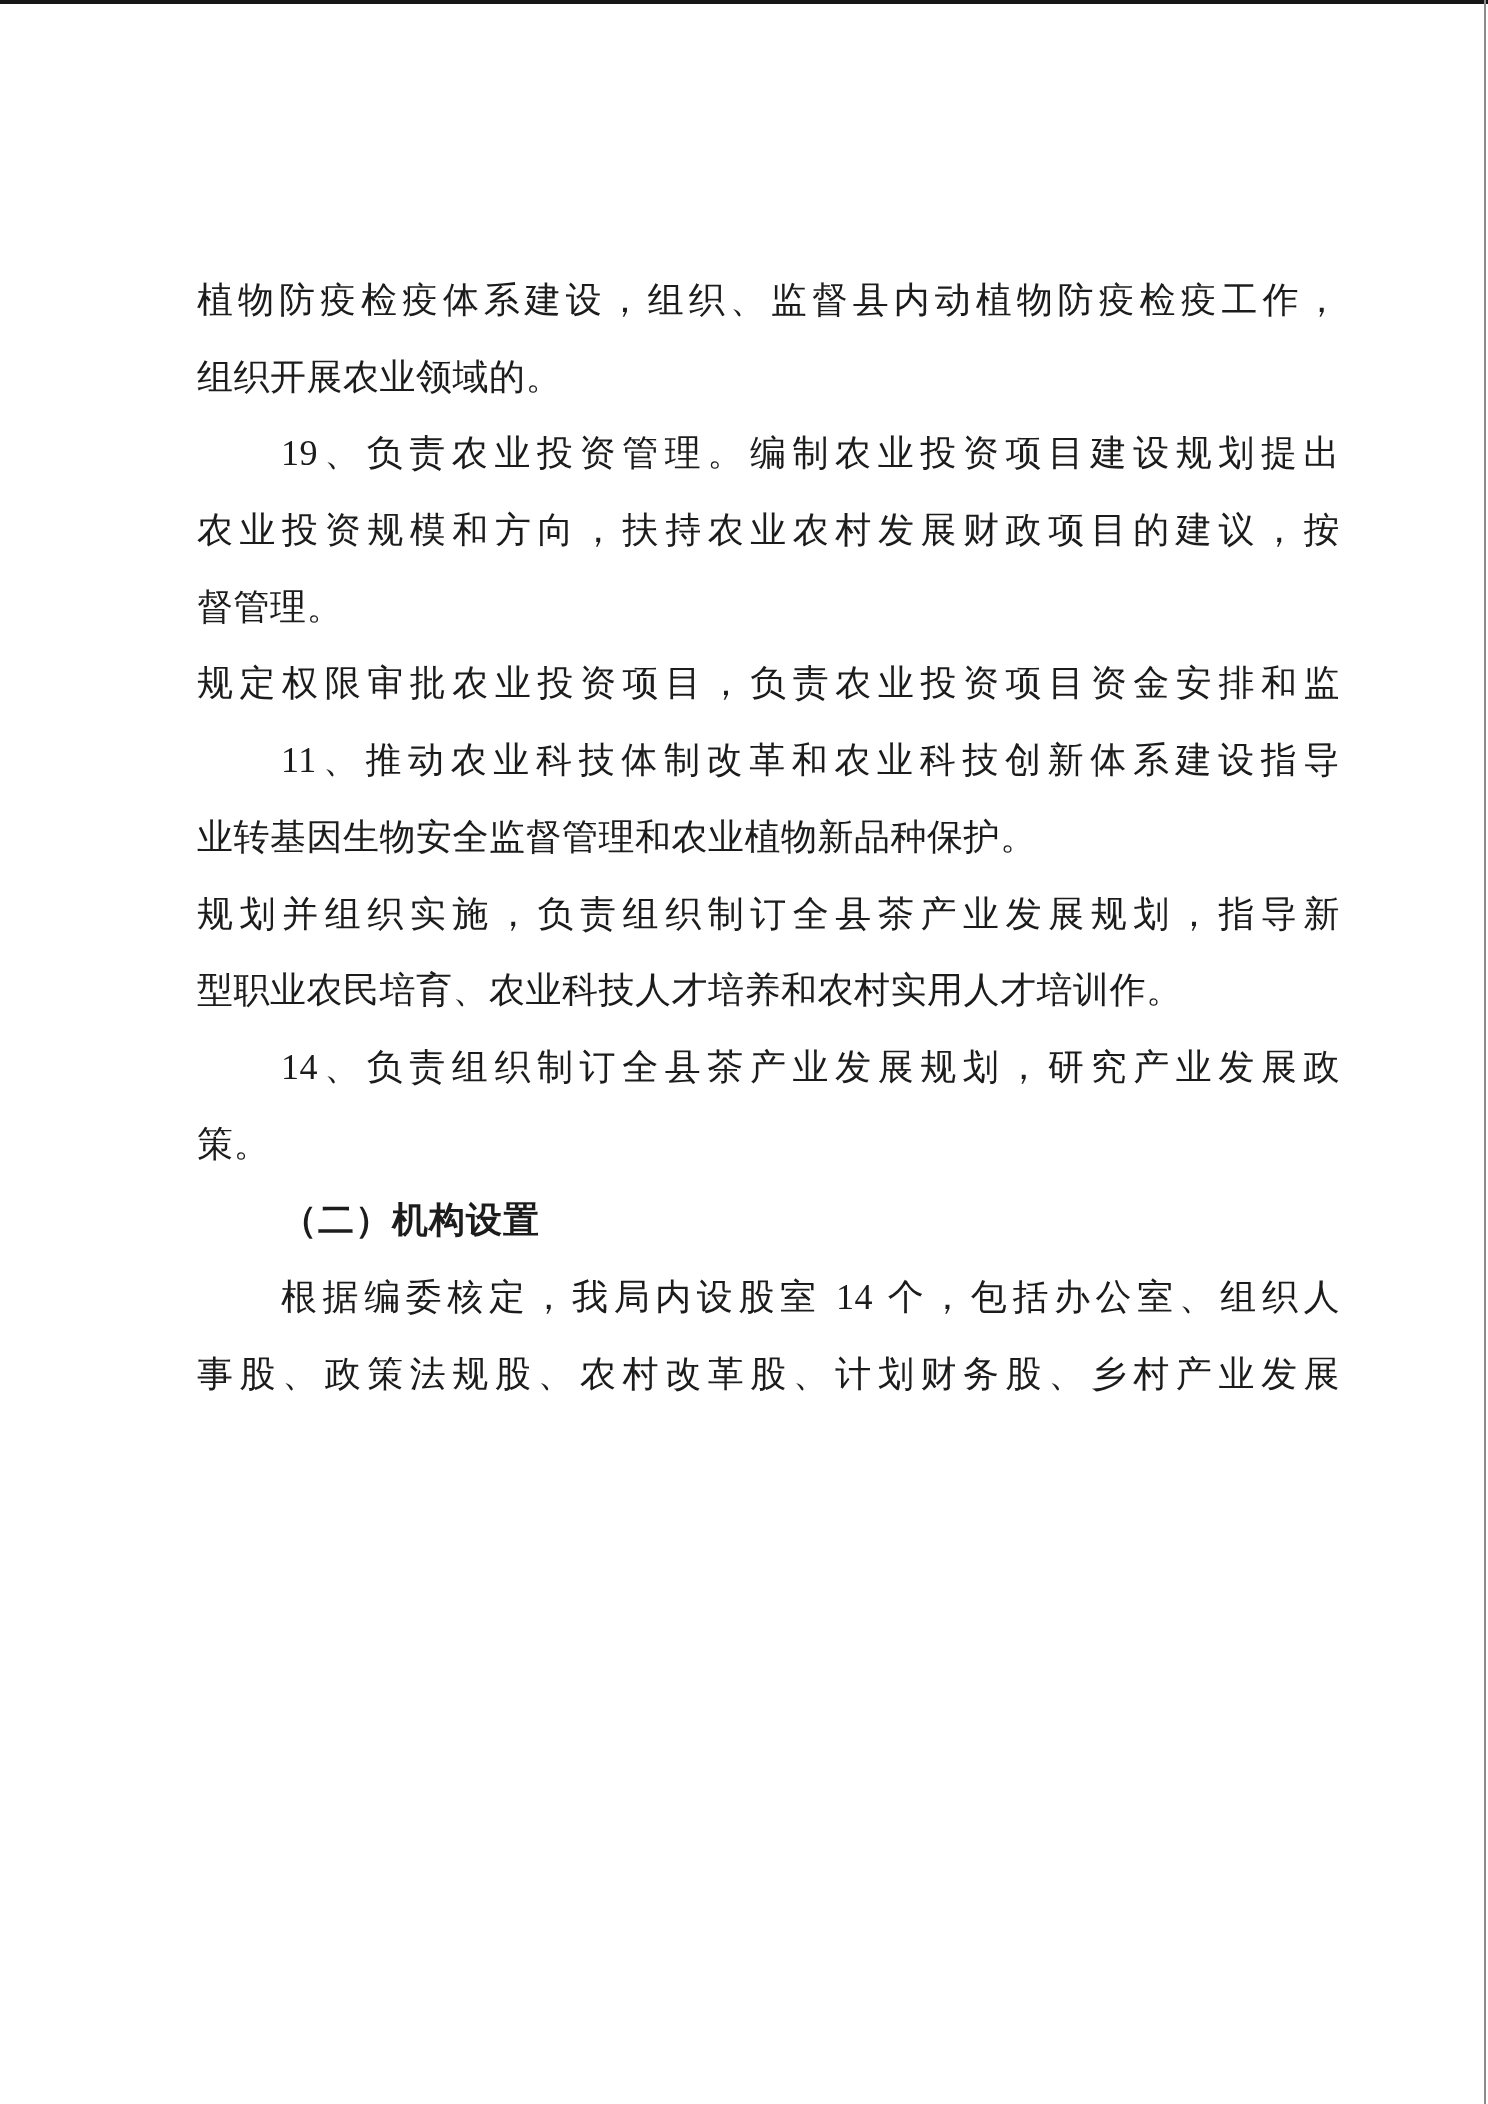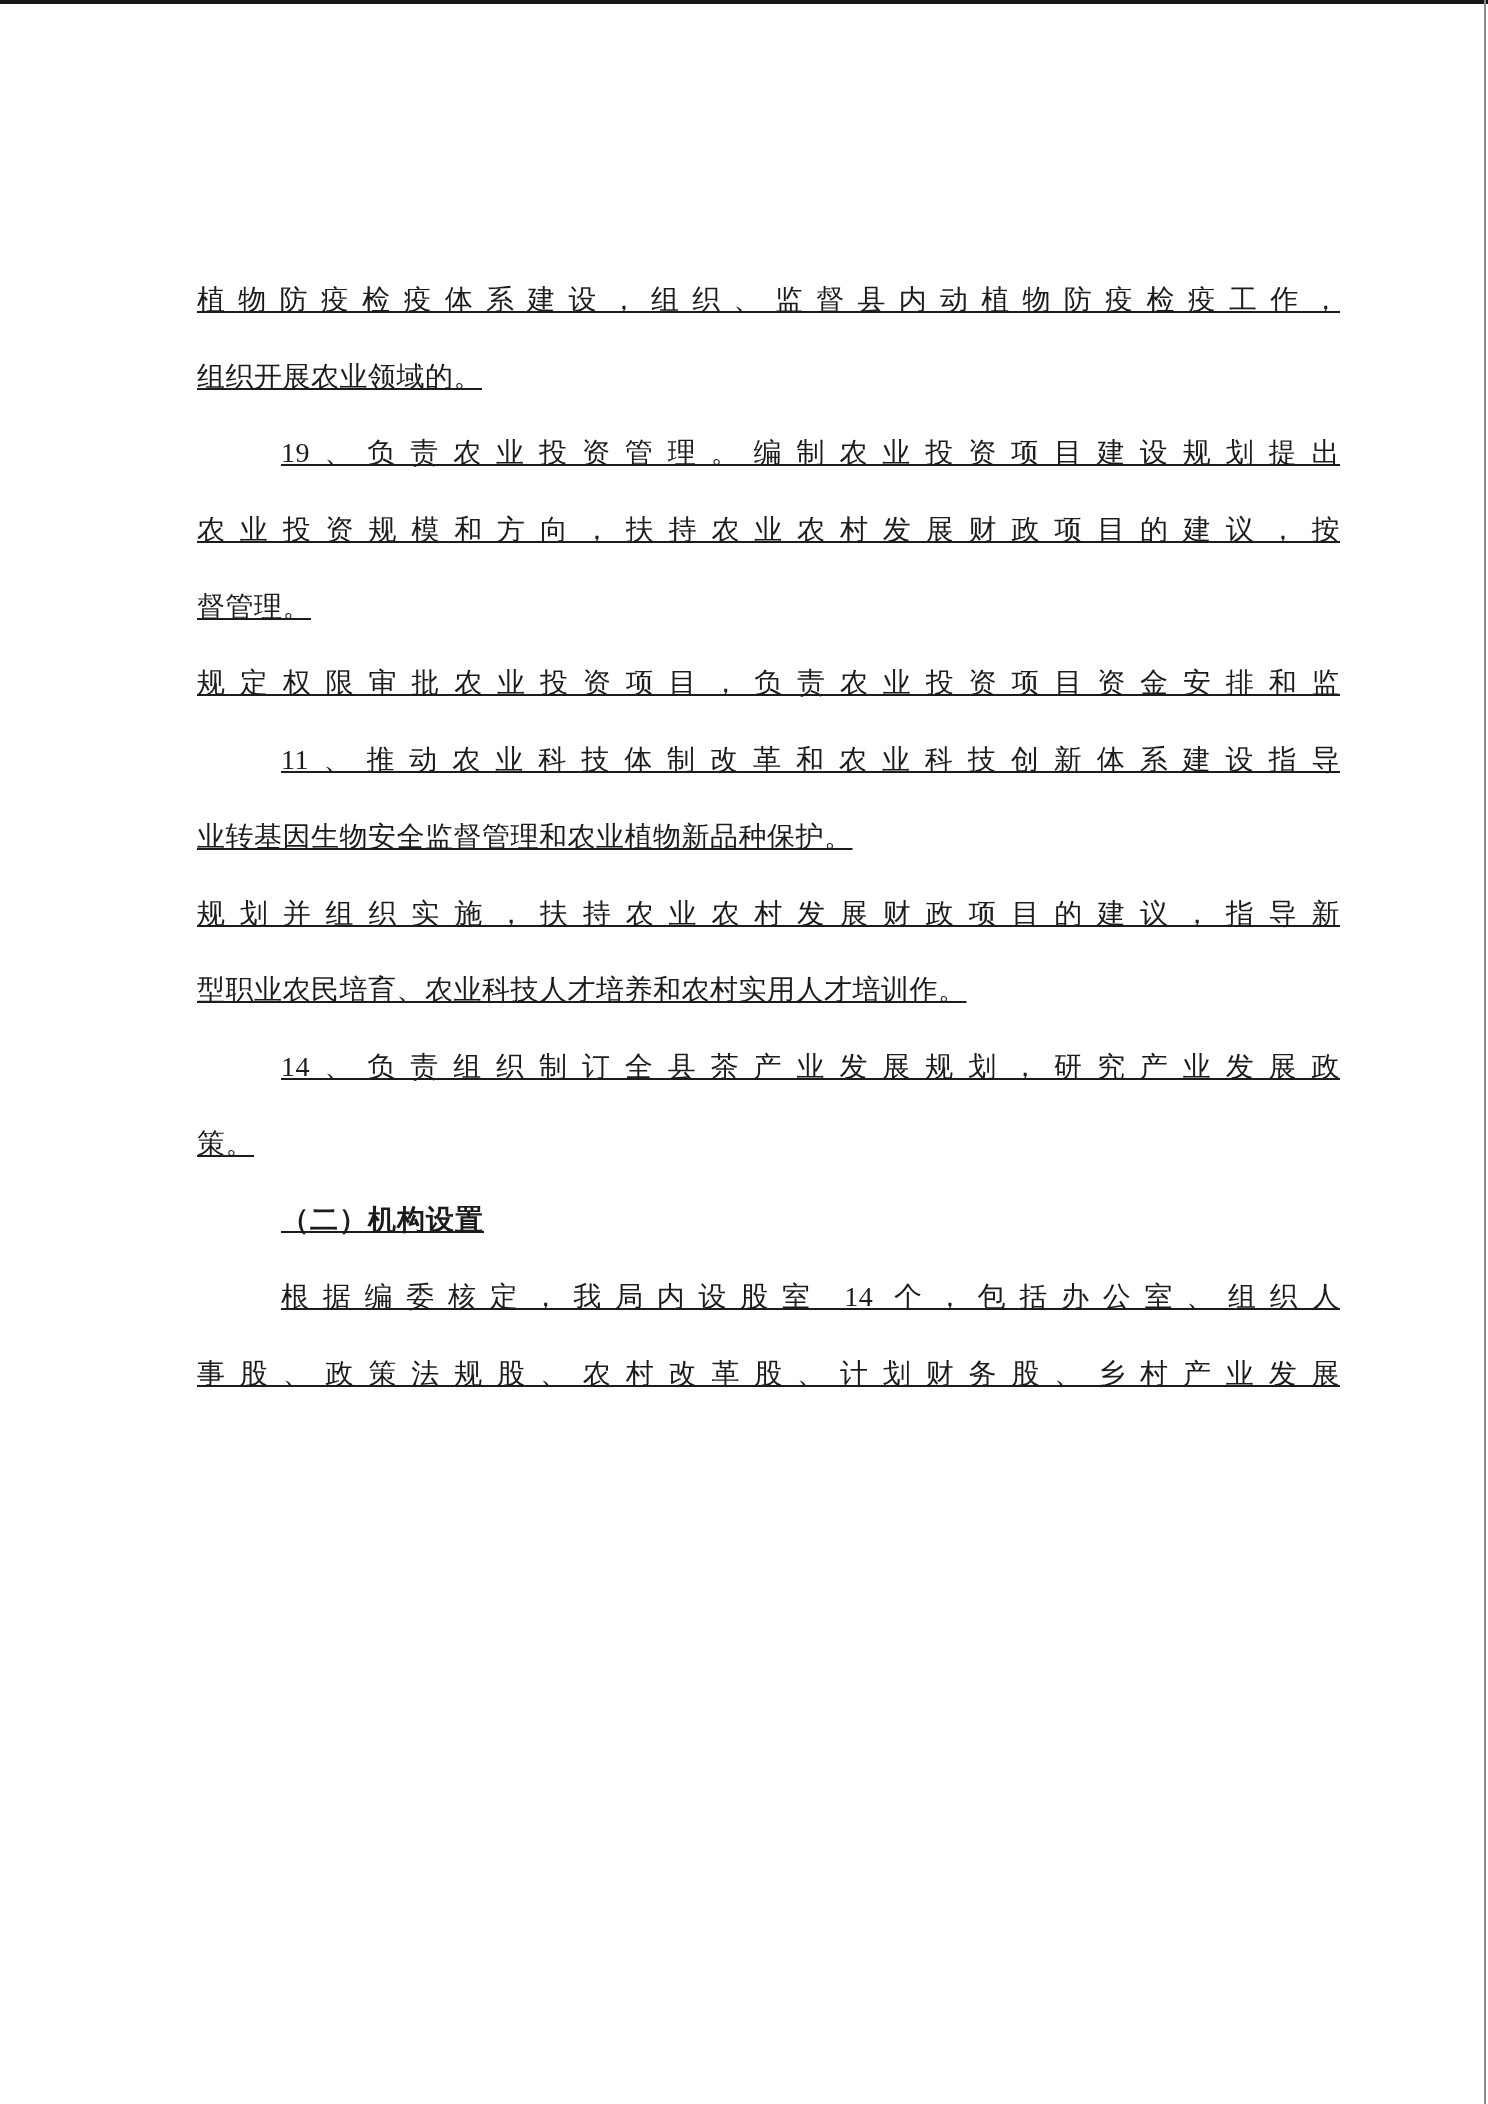--- a/index.html
+++ b/index.html
@@ -27,28 +27,27 @@
     background: #8c8c8c;
   }
   .doc-body {
     position: absolute;
     left: 197px;
     top: 262px;
     width: 1143px;
     color: #1c1c1c;
   }
   .line {
-    font-size: 28px;
+    font-size: 36px;
     line-height: 76.7px;
     height: 76.7px;
     text-align: left;
     letter-spacing: 0.5px;
     white-space: nowrap;
     overflow: visible;
-    text-decoration: underline;
   }
   .line.fill {
     white-space: normal;
     text-align: justify;
     text-align-last: justify;
   }
   .line.indent {
     text-indent: 84px;
   }
   .line.heading {
@@ -64,20 +63,20 @@
 
 <div class="doc-body" style="color: rgb(28, 28, 28);">
     <div class="line body fill">植物防疫检疫体系建设，组织、监督县内动植物防疫检疫工作，</div>
     <div class="line body">组织开展农业领域的。</div>
     <div class="line body indent fill">19、负责农业投资管理。编制农业投资项目建设规划提出</div>
     <div class="line body fill">农业投资规模和方向，扶持农业农村发展财政项目的建议，按</div>
     <div class="line body">督管理。</div>
     <div class="line body fill">规定权限审批农业投资项目，负责农业投资项目资金安排和监</div>
     <div class="line body indent fill">11、推动农业科技体制改革和农业科技创新体系建设指导</div>
     <div class="line body">业转基因生物安全监督管理和农业植物新品种保护。</div>
-    <div class="line body fill">规划并组织实施，扶持农业农村发展财政项目的建议，指导新</div>
+    <div class="line body fill">规划并组织实施，负责组织制订全县茶产业发展规划，指导新</div>
     <div class="line body">型职业农民培育、农业科技人才培养和农村实用人才培训作。</div>
     <div class="line body indent fill">14、负责组织制订全县茶产业发展规划，研究产业发展政</div>
     <div class="line body">策。</div>
     <div class="line heading indent">（二）机构设置</div>
     <div class="line body indent fill">根据编委核定，我局内设股室 14 个，包括办公室、组织人</div>
     <div class="line body fill">事股、政策法规股、农村改革股、计划财务股、乡村产业发展</div>
   </div>
 
 </body></html>

